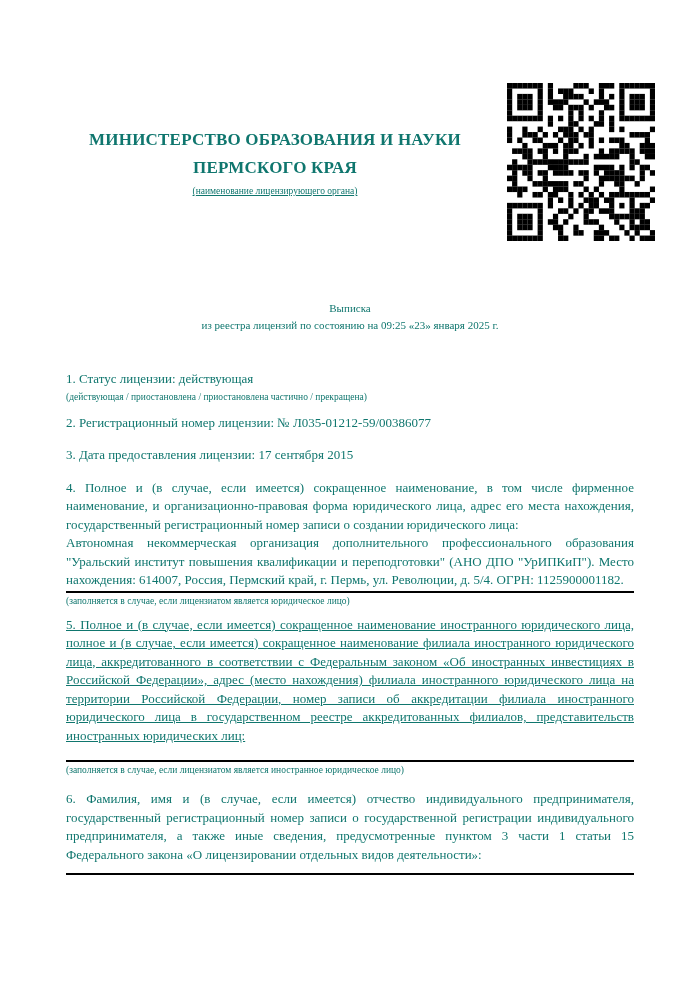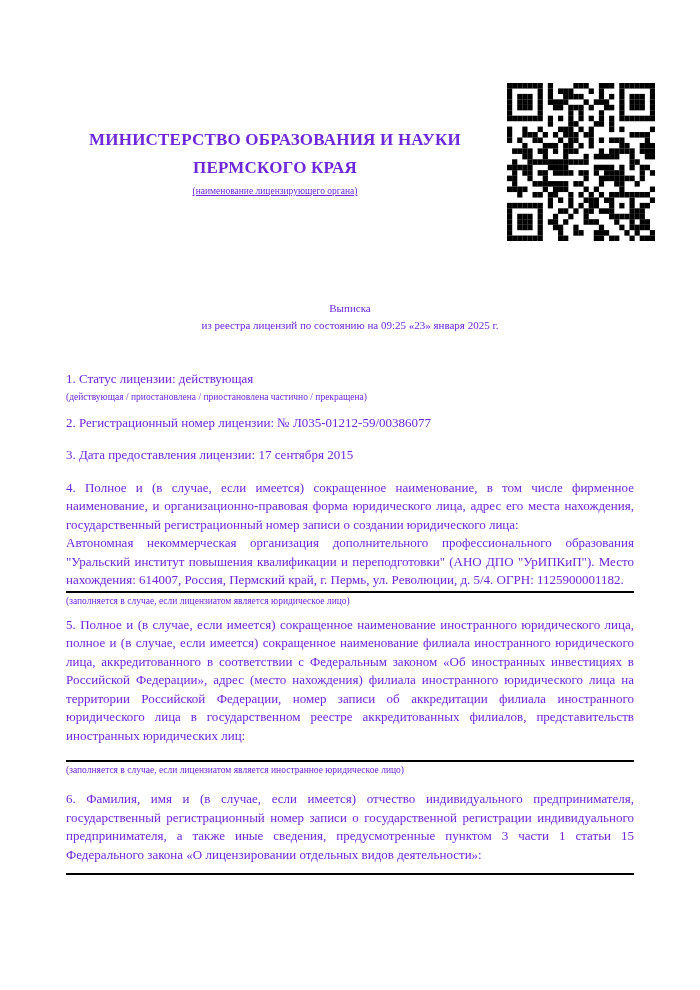--- a/index.html
+++ b/index.html
@@ -1,20 +1,20 @@
 <!DOCTYPE html>
 <html lang="ru"><head>
 <meta charset="utf-8">
 <style>
   html,body{margin:0;padding:0;background:#ffffff;}
   .page{
     position:relative;
     width:700px;height:878px;
     background:#ffffff;
-    color:#6d28d9;
+    color:#0f766e;
     font-family:"Liberation Serif","DejaVu Serif",serif;
     overflow:hidden;
   }
   
   .qr{position:absolute;left:507px;top:83px;width:148px;height:158px;}
   .qr svg{display:block;width:100%;height:100%;}
   
   .header-block{
     position:absolute;left:60px;top:126px;width:430px;
     text-align:center;
@@ -35,21 +35,21 @@
   .justify{text-align:justify;}
   .caption{
     font-size:9.5px;line-height:12px;text-align:left;margin-top:2px;
   }
   .rule{border-top:2px solid #000;margin-top:1px;}
   .blank-underline{border-bottom:2px solid #000;}
   .mt-item1{margin-top:36px;}
   .mt-item2{margin-top:11px;}
   .mt-item3{margin-top:14px;}
   .mt-item4{margin-top:14px;}
-  .mt-item5{margin-top:9px;}
+  .mt-item5{margin-top:9px;text-decoration:underline;}
   .mt-item6{margin-top:14px;}
   .mt-item7{margin-top:22px;}
   .blank-h16{height:15px;}
   .blank-h10{height:9px;}
   .page-number{text-align:center;margin-top:18px;font-size:13px;}
 </style>
 </head>
 <body>
 
 <div class="page">

